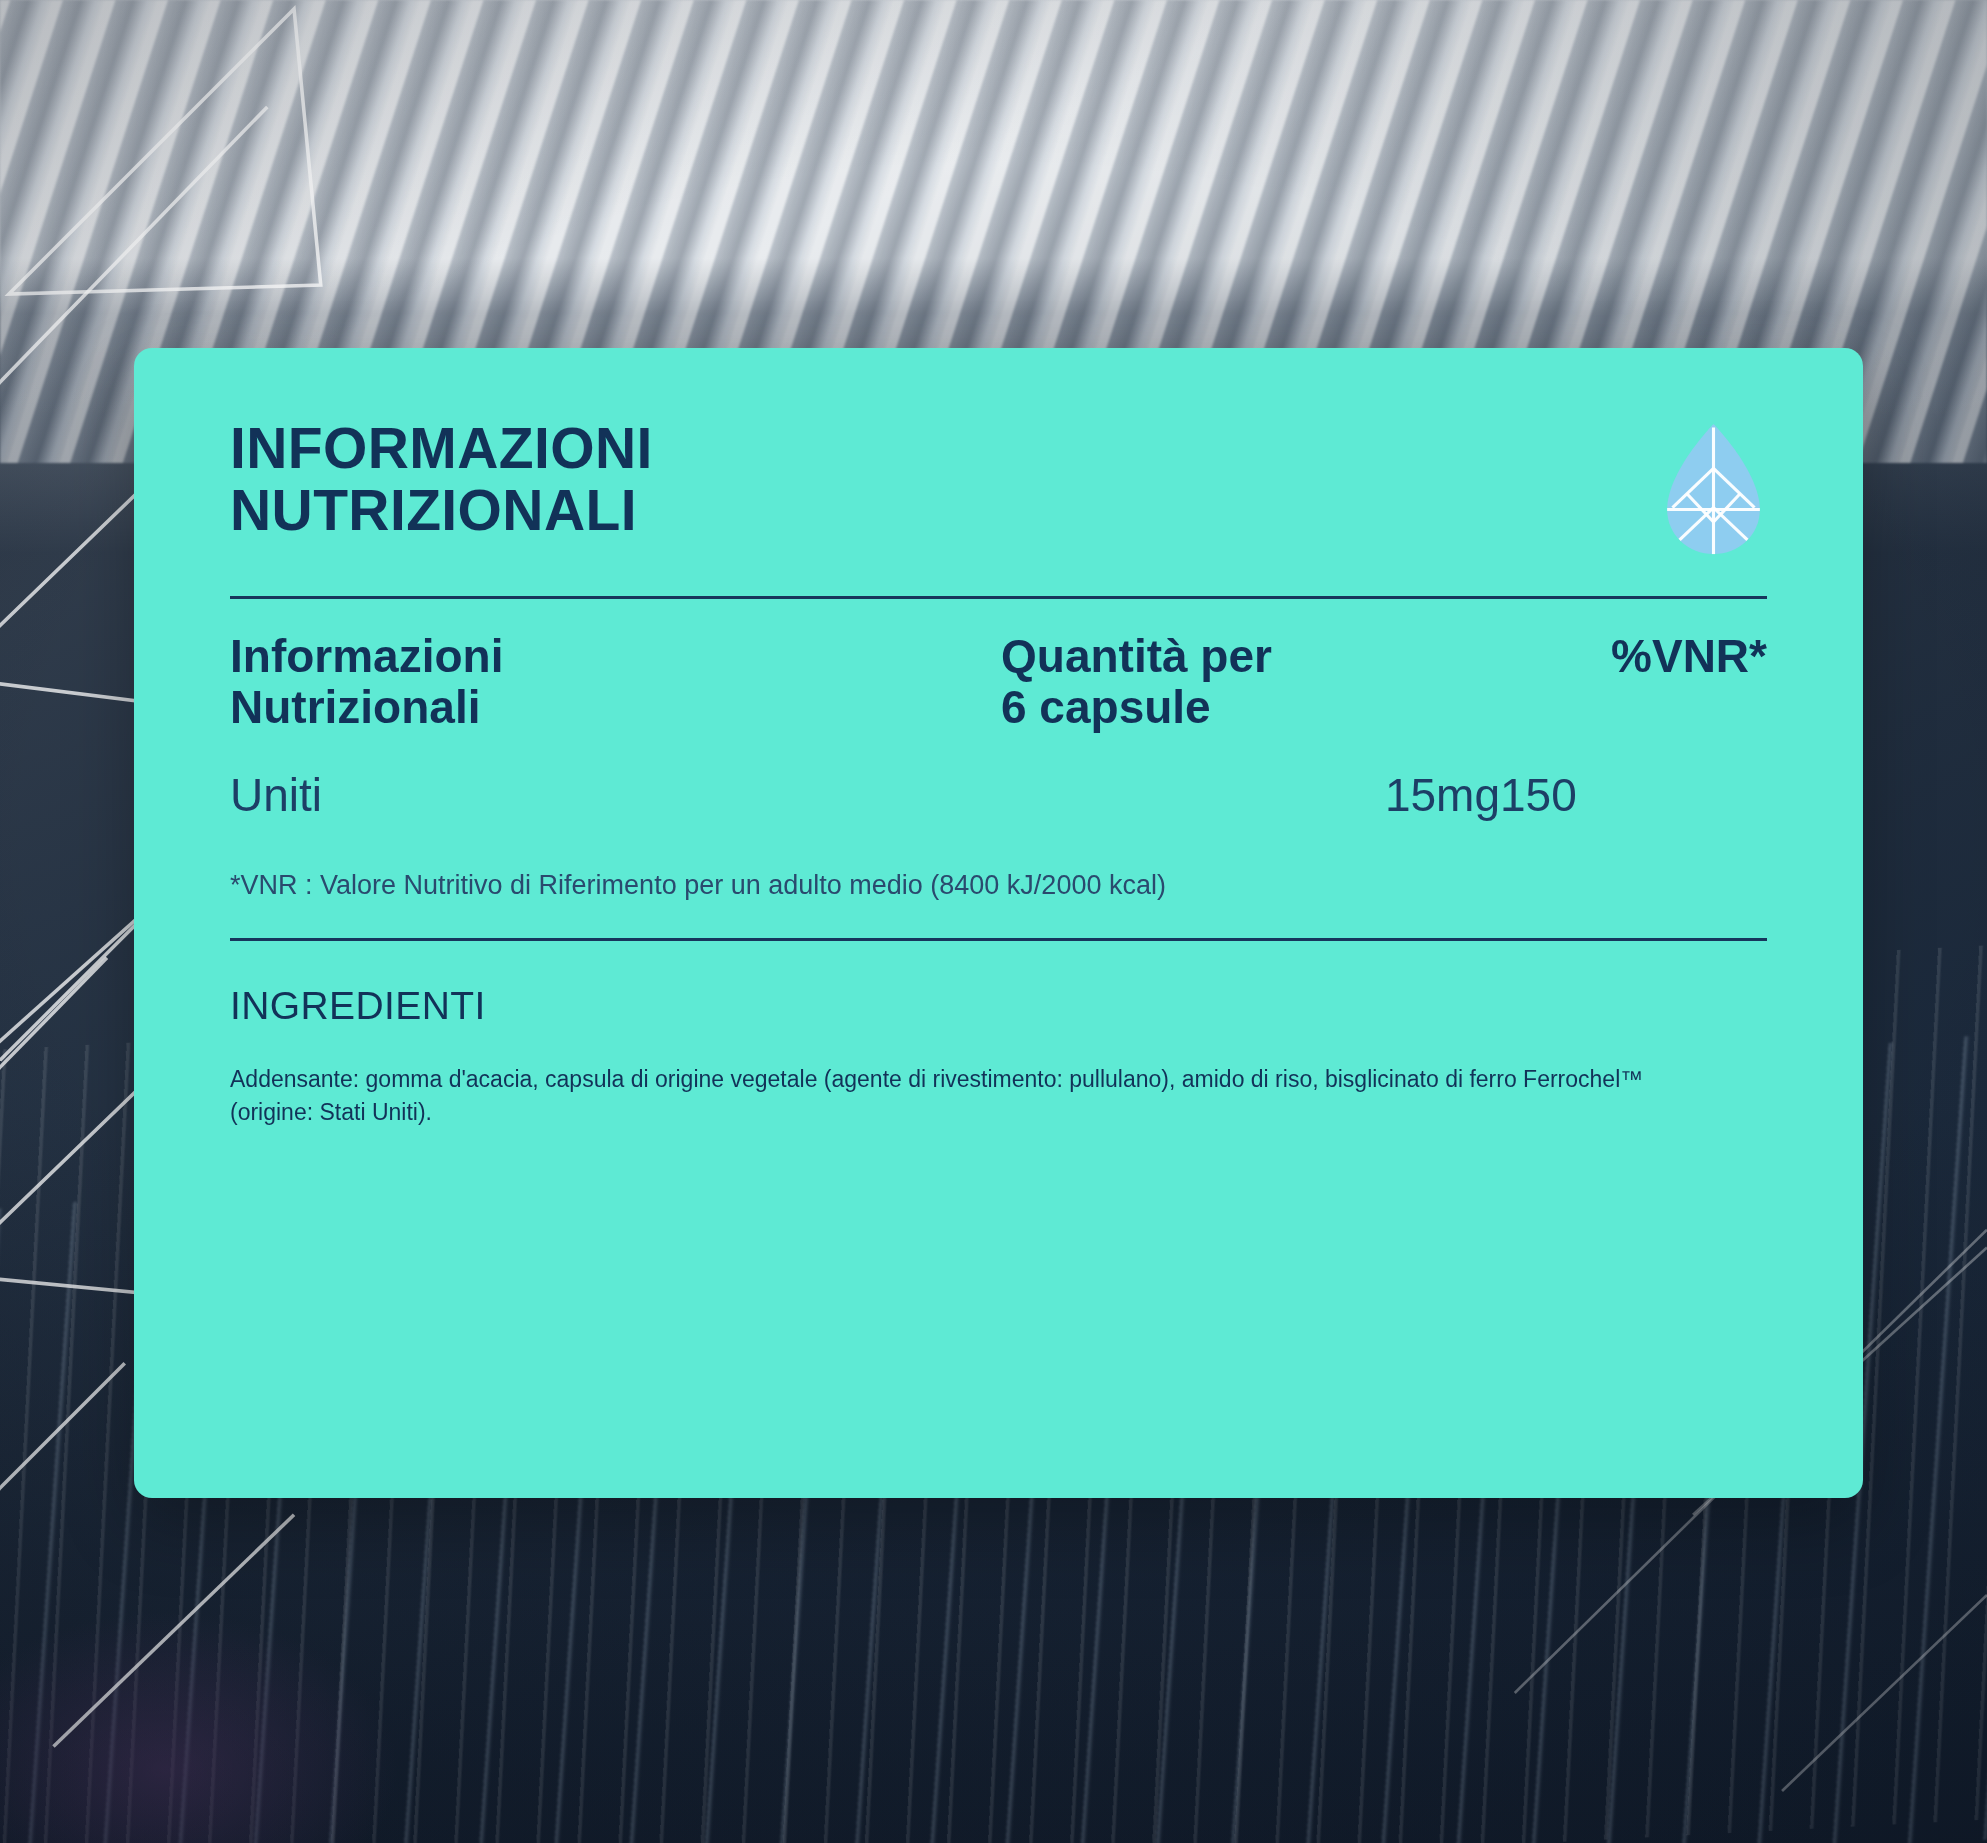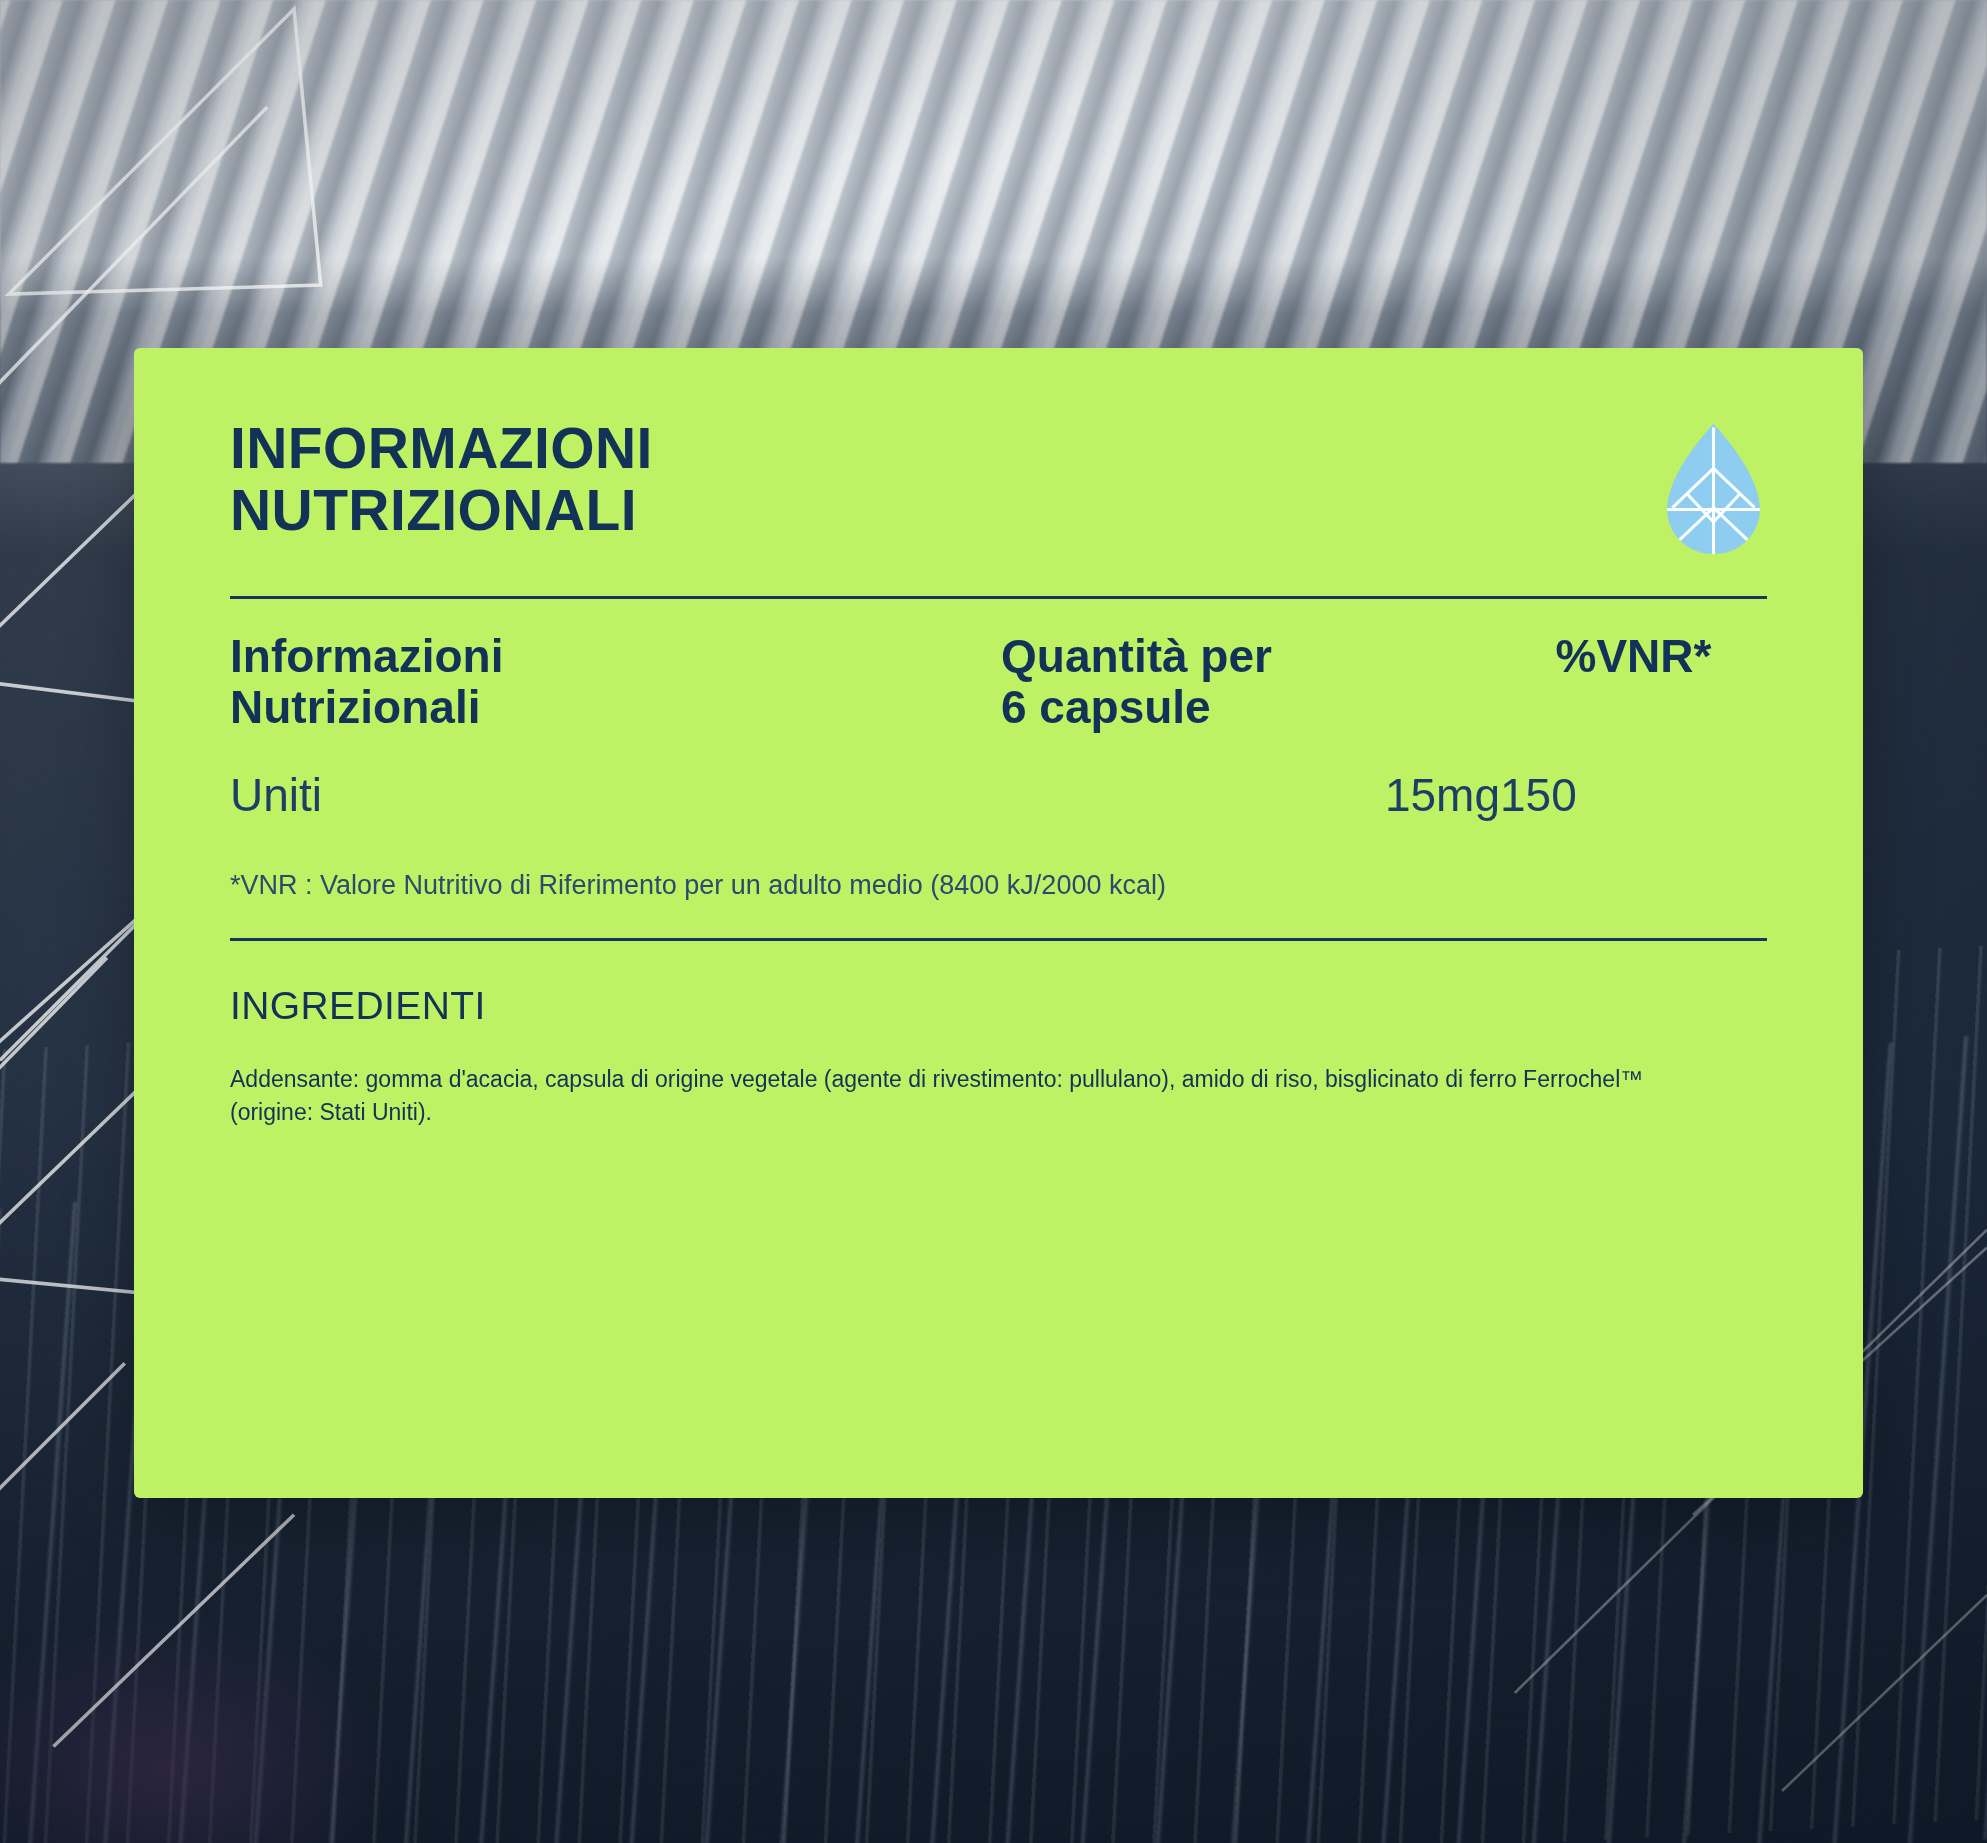--- a/index.html
+++ b/index.html
@@ -98,22 +98,22 @@
     pointer-events: none;
   }
 
   
   .card {
     position: absolute;
     left: 134px;
     top: 348px;
     width: 1729px;
     height: 1150px;
-    background: #bef264;
-    border-radius: 6px;
+    background: #5eead4;
+    border-radius: 18px;
     box-shadow: 0 27px 71px rgba(0,0,0,0.28);
   }
   .card-inner {
     position: absolute;
     left: 96px;
     right: 96px;
     top: 70px;
     bottom: 53px;
   }
 
@@ -150,21 +150,21 @@
     color: #123258;
     font-size: 46px;
     font-weight: 700;
     text-align: left;
     line-height: 1.12;
     padding: 0 0 10.7px 0;
     vertical-align: top;
     white-space: pre-line;
   }
   table.nutri th.col-qty { width: 499px; }
-  table.nutri th.col-vnr { width: 267px; text-align: center; }
+  table.nutri th.col-vnr { width: 267px; text-align: right; }
   table.nutri td {
     color: #1d3f66;
     font-size: 46px;
     font-weight: 400;
     padding: 23px 0 9px 0;
     vertical-align: top;
   }
   table.nutri td.val { width: 499px; text-align: right; }
   table.nutri td.vnr { width: 267px; }
 

